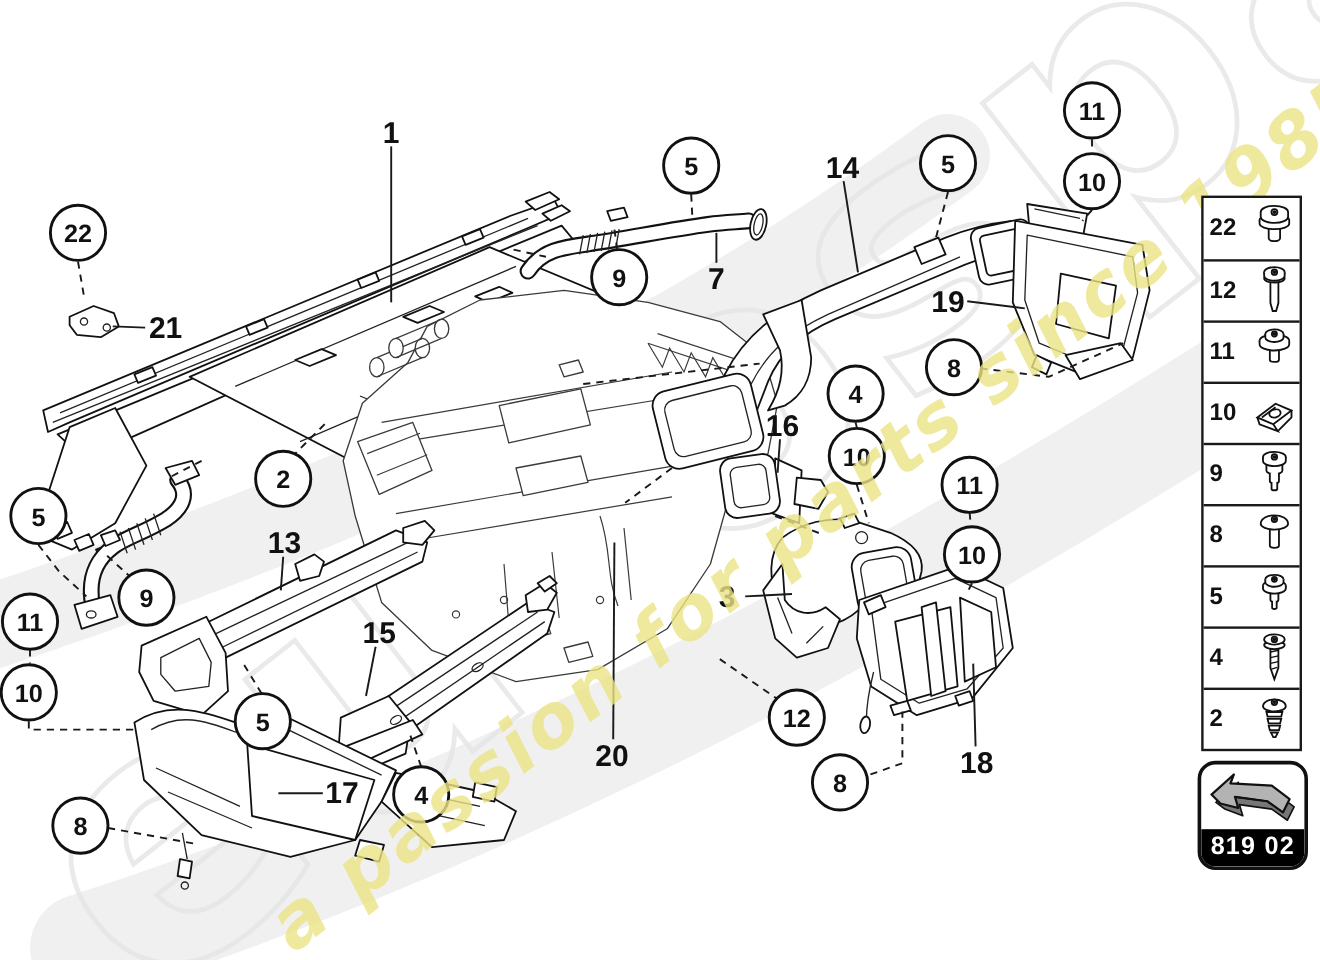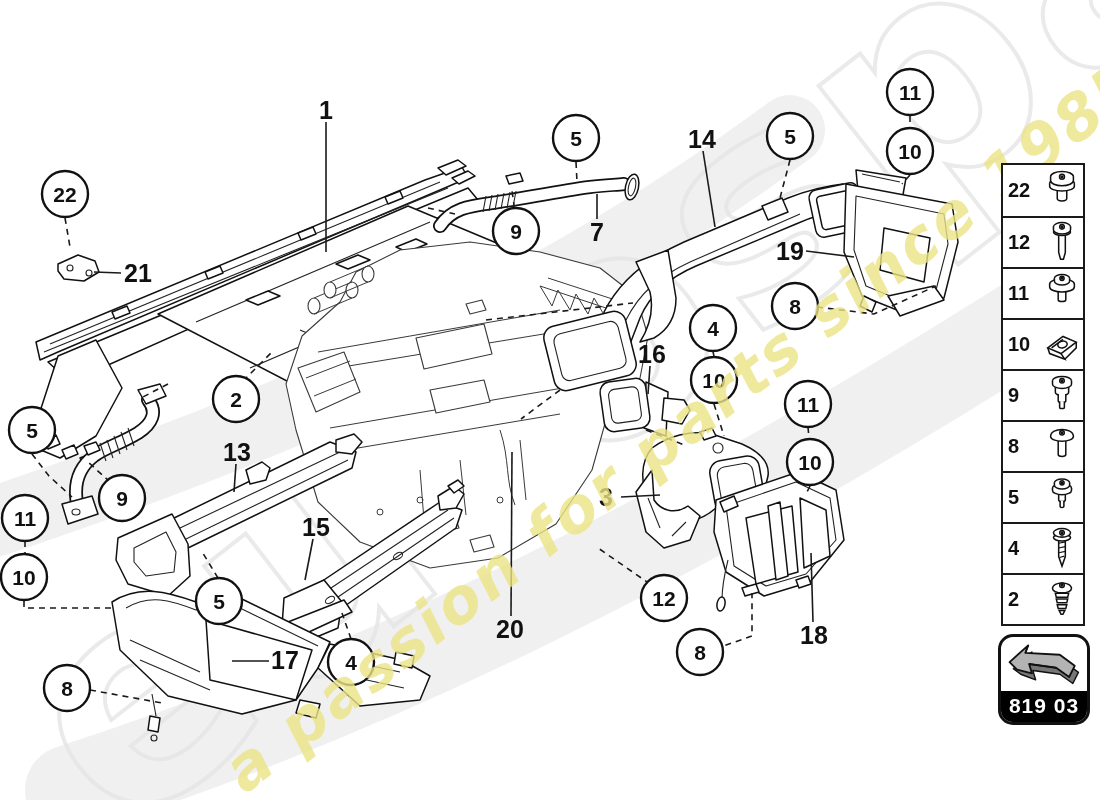--- a/index.html
+++ b/index.html
@@ -444,21 +444,21 @@
     </div>
 
   <div class="code-box">
     <div class="code-arrow">
       <svg width="80" height="50" viewBox="0 0 86 52">
         <polygon points="10,31 30,13 27,21 64,23 80,35 74,47 60,37 31,33 34,43 18,37" fill="#777" stroke="#111" stroke-width="1.5" stroke-linejoin="round"></polygon>
         <polygon points="6,24 26,6 23,14 60,16 76,28 70,40 56,30 27,26 30,36 14,32" fill="#b3b3b3" stroke="#111" stroke-width="2" stroke-linejoin="round"></polygon>
         <path d="M26,6 L23,14 M56,30 L27,26" fill="none" stroke="#111" stroke-width="1.5"></path>
       </svg>
     </div>
-    <div class="code-band">819 03</div>
+    <div class="code-band">819 02</div>
   </div>
 
   <svg width="0" height="0" style="position:absolute">
     <defs>
       <g id="sym-washer" stroke="#111" stroke-width="1.6" fill="#fff">
         <path d="M15,20 L15,32 A5,2.5 0 0 0 25,32 L25,20"></path>
         <ellipse cx="20" cy="16" rx="13" ry="5"></ellipse>
           <path d="M7,16 L7,19 A13,5 0 0 0 33,19 L33,16"></path>
         <ellipse cx="20" cy="9" rx="12" ry="5.5"></ellipse>
           <path d="M8,9 L8,13 A12,5.5 0 0 0 32,13 L32,9"></path>

